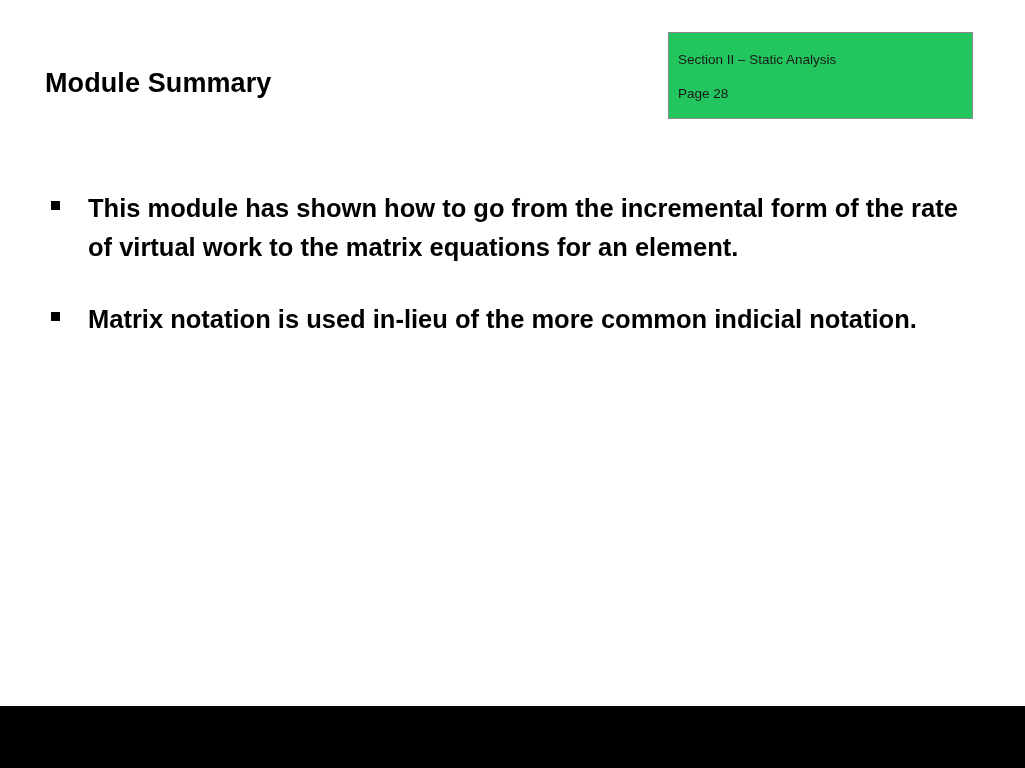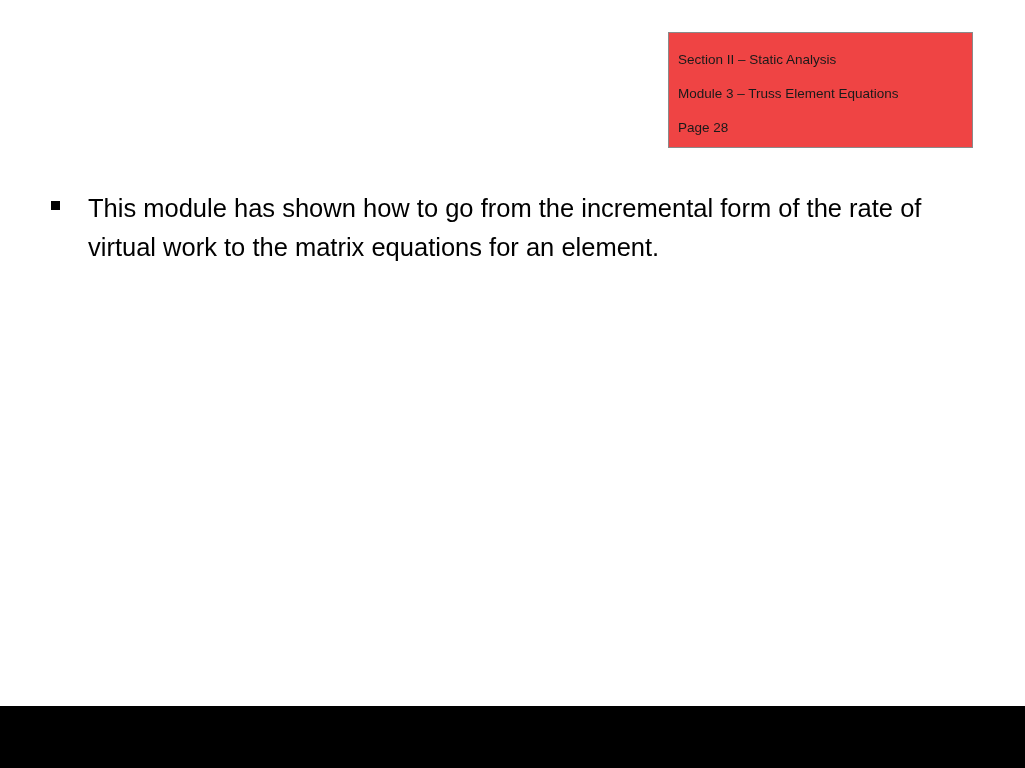--- a/index.html
+++ b/index.html
@@ -32,22 +32,22 @@
     letter-spacing: 0.1px;
     white-space: nowrap;
   }
 
   
   .info-box {
     position: absolute;
     left: 668px;
     top: 32px;
     width: 305px;
-    height: 116px;
-    background: #ef4444;
+    height: 87px;
+    background: #22c55e;
     border: 1px solid #8a8a8a;
     box-sizing: border-box;
     padding: 10px 0 0 9px;
   }
   .info-line {
     font-size: 13.5px;
     color: #1a1a1a;
     line-height: 34px;
     white-space: nowrap;
   }
@@ -70,55 +70,59 @@
     left: 3px;
     top: 12px;
     width: 9px;
     height: 9px;
     background: #000000;
   }
   .bullet-text {
     font-size: 25.5px;
     line-height: 39px;
     color: #000000;
-    font-weight: normal;
+    font-weight: bold;
     display: block;
   }
 
   
   .footer {
     position: absolute;
     left: 0;
     top: 706px;
     width: 1025px;
     height: 62px;
     background: #000000;
   }
 </style>
 </head>
 <body>
 
 <div class="slide">
 
+  <div class="slide-title">Module Summary</div>
 
   <div class="info-box">
     <div class="info-line">Section II – Static Analysis</div>
-    <div class="info-line">Module 3 – Truss Element Equations</div>
     <div class="info-line">Page 28</div>
   </div>
 
   <div class="bullets">
 
     <div class="bullet-row">
       <span class="bullet-marker"></span>
       <span class="bullet-text">This module has shown how to go from the incremental form of the rate of virtual work to the matrix equations for an element.</span>
     </div>
 
 
 
+    <div class="bullet-row">
+      <span class="bullet-marker"></span>
+      <span class="bullet-text">Matrix notation is used in-lieu of the more common indicial notation.</span>
+    </div>
 
   </div>
 
   <div class="footer">
     
     
     
     
   </div>
 

